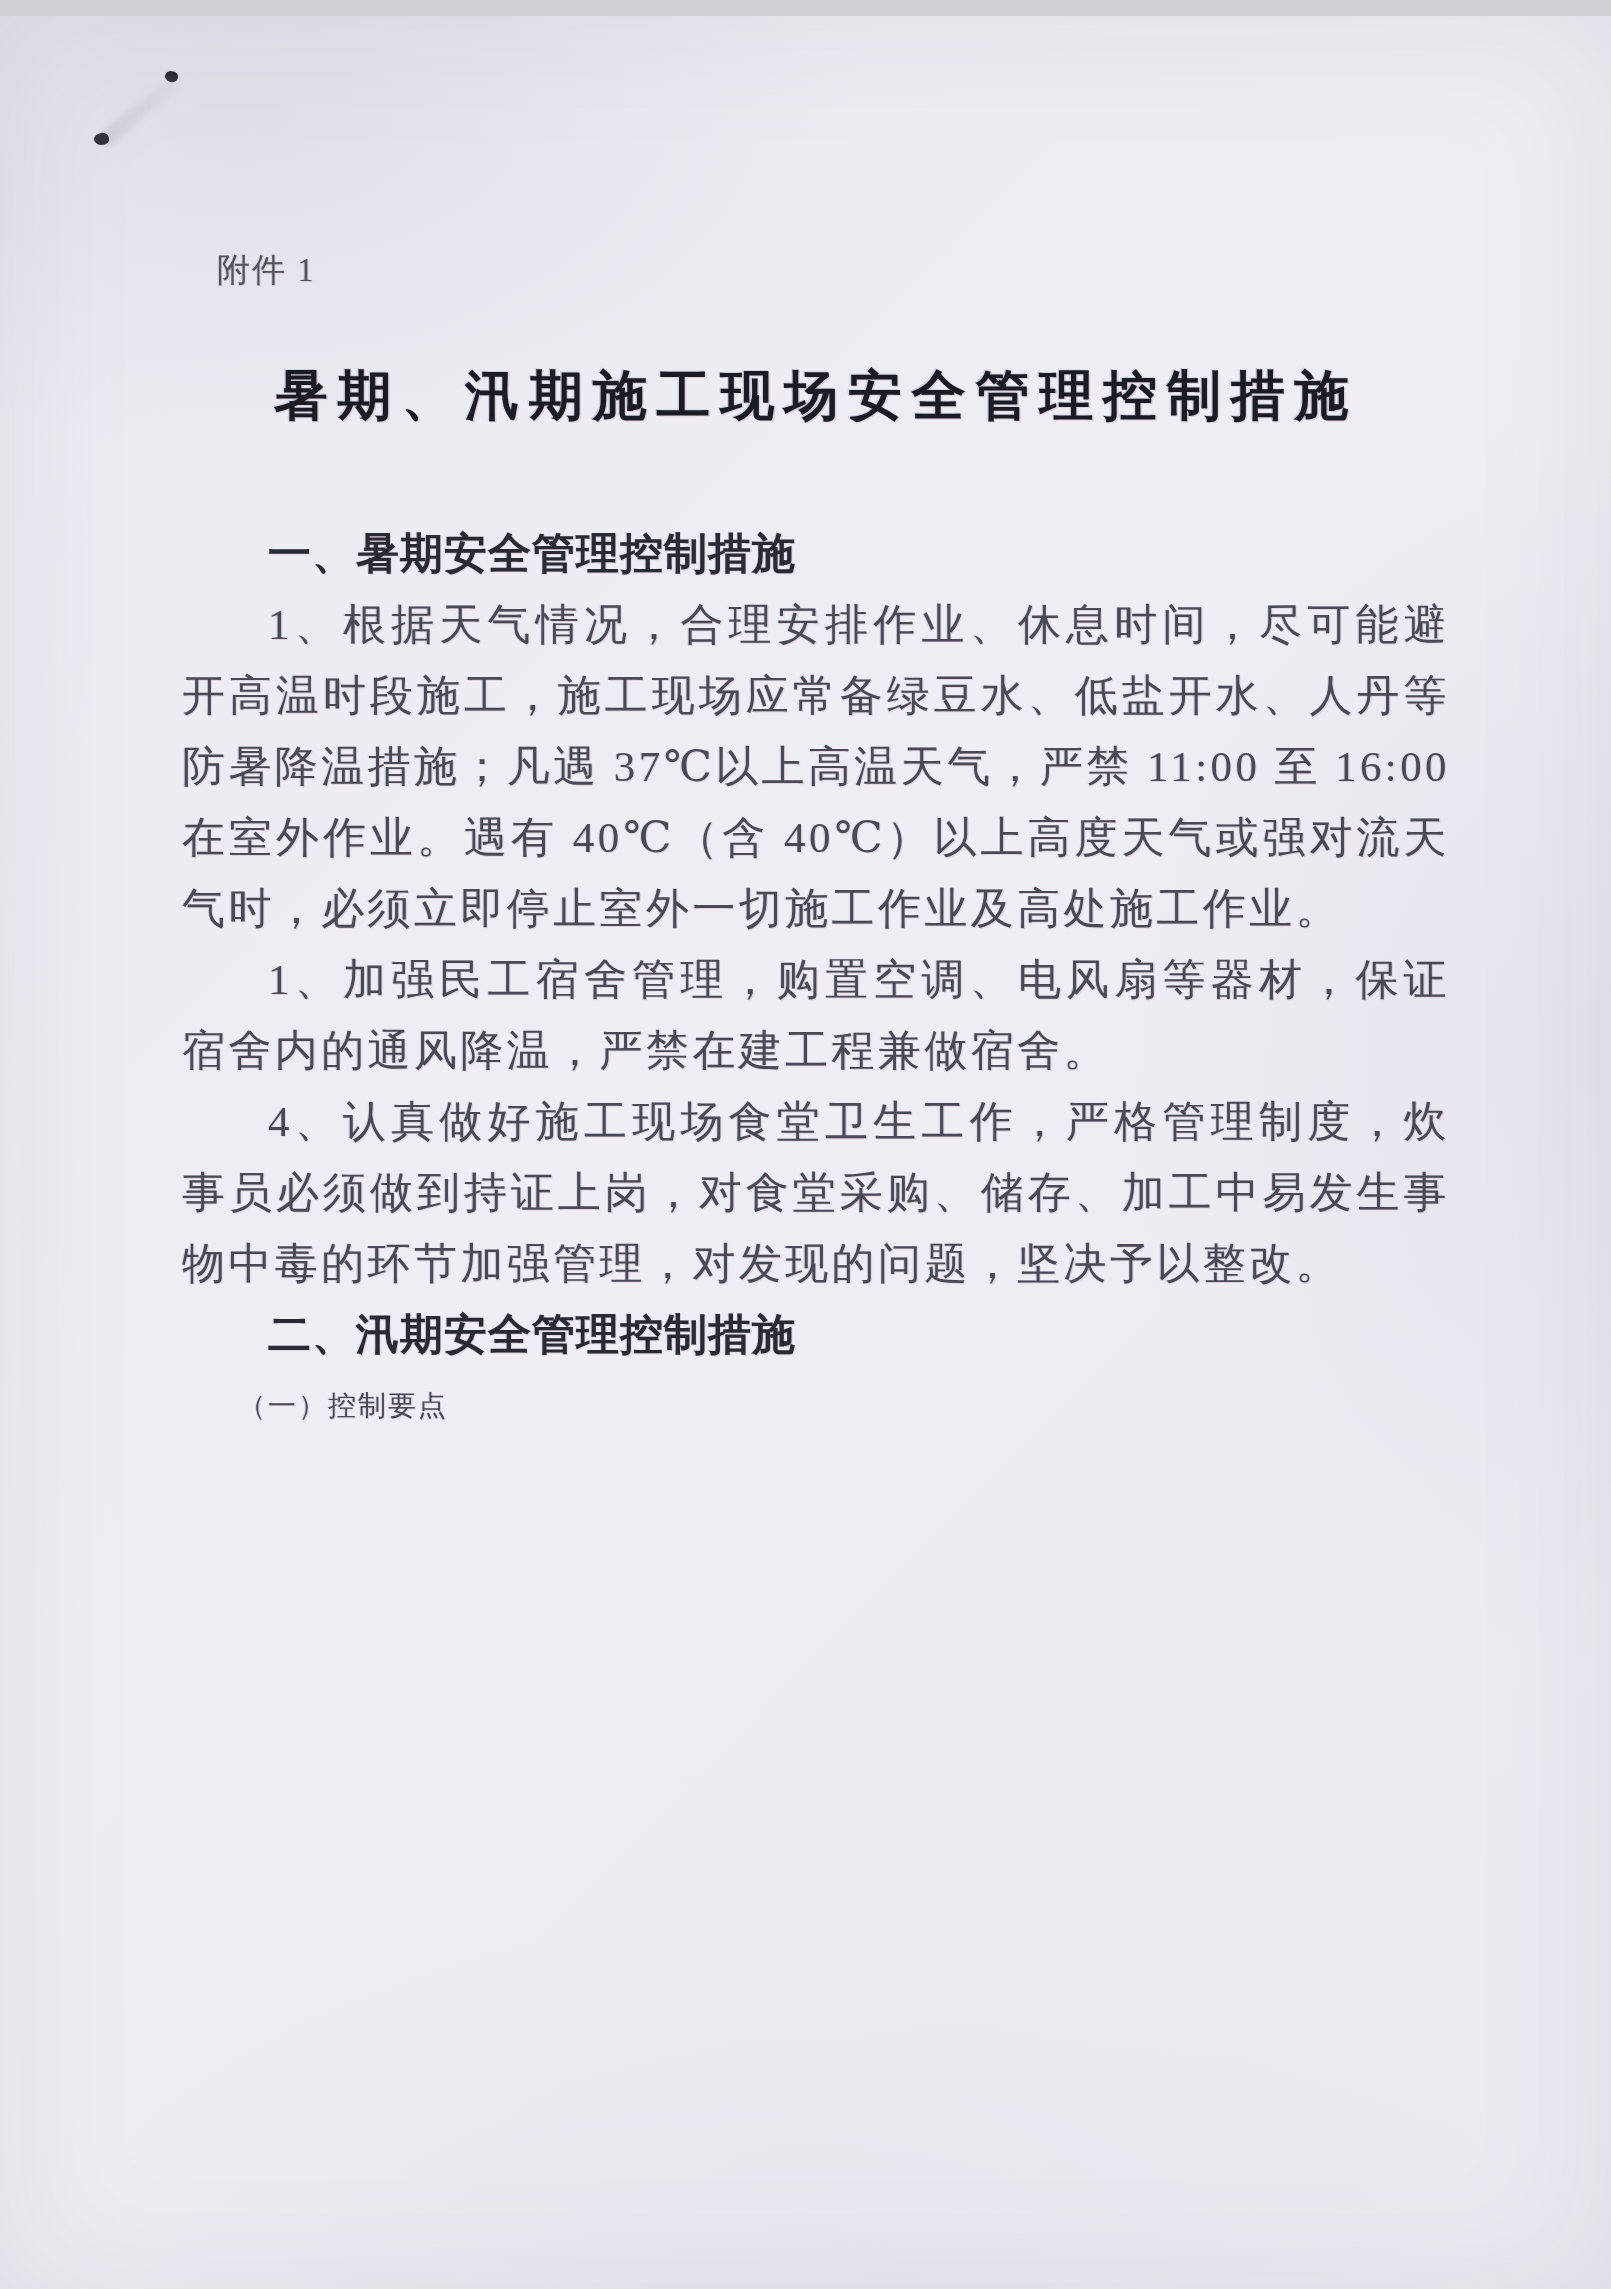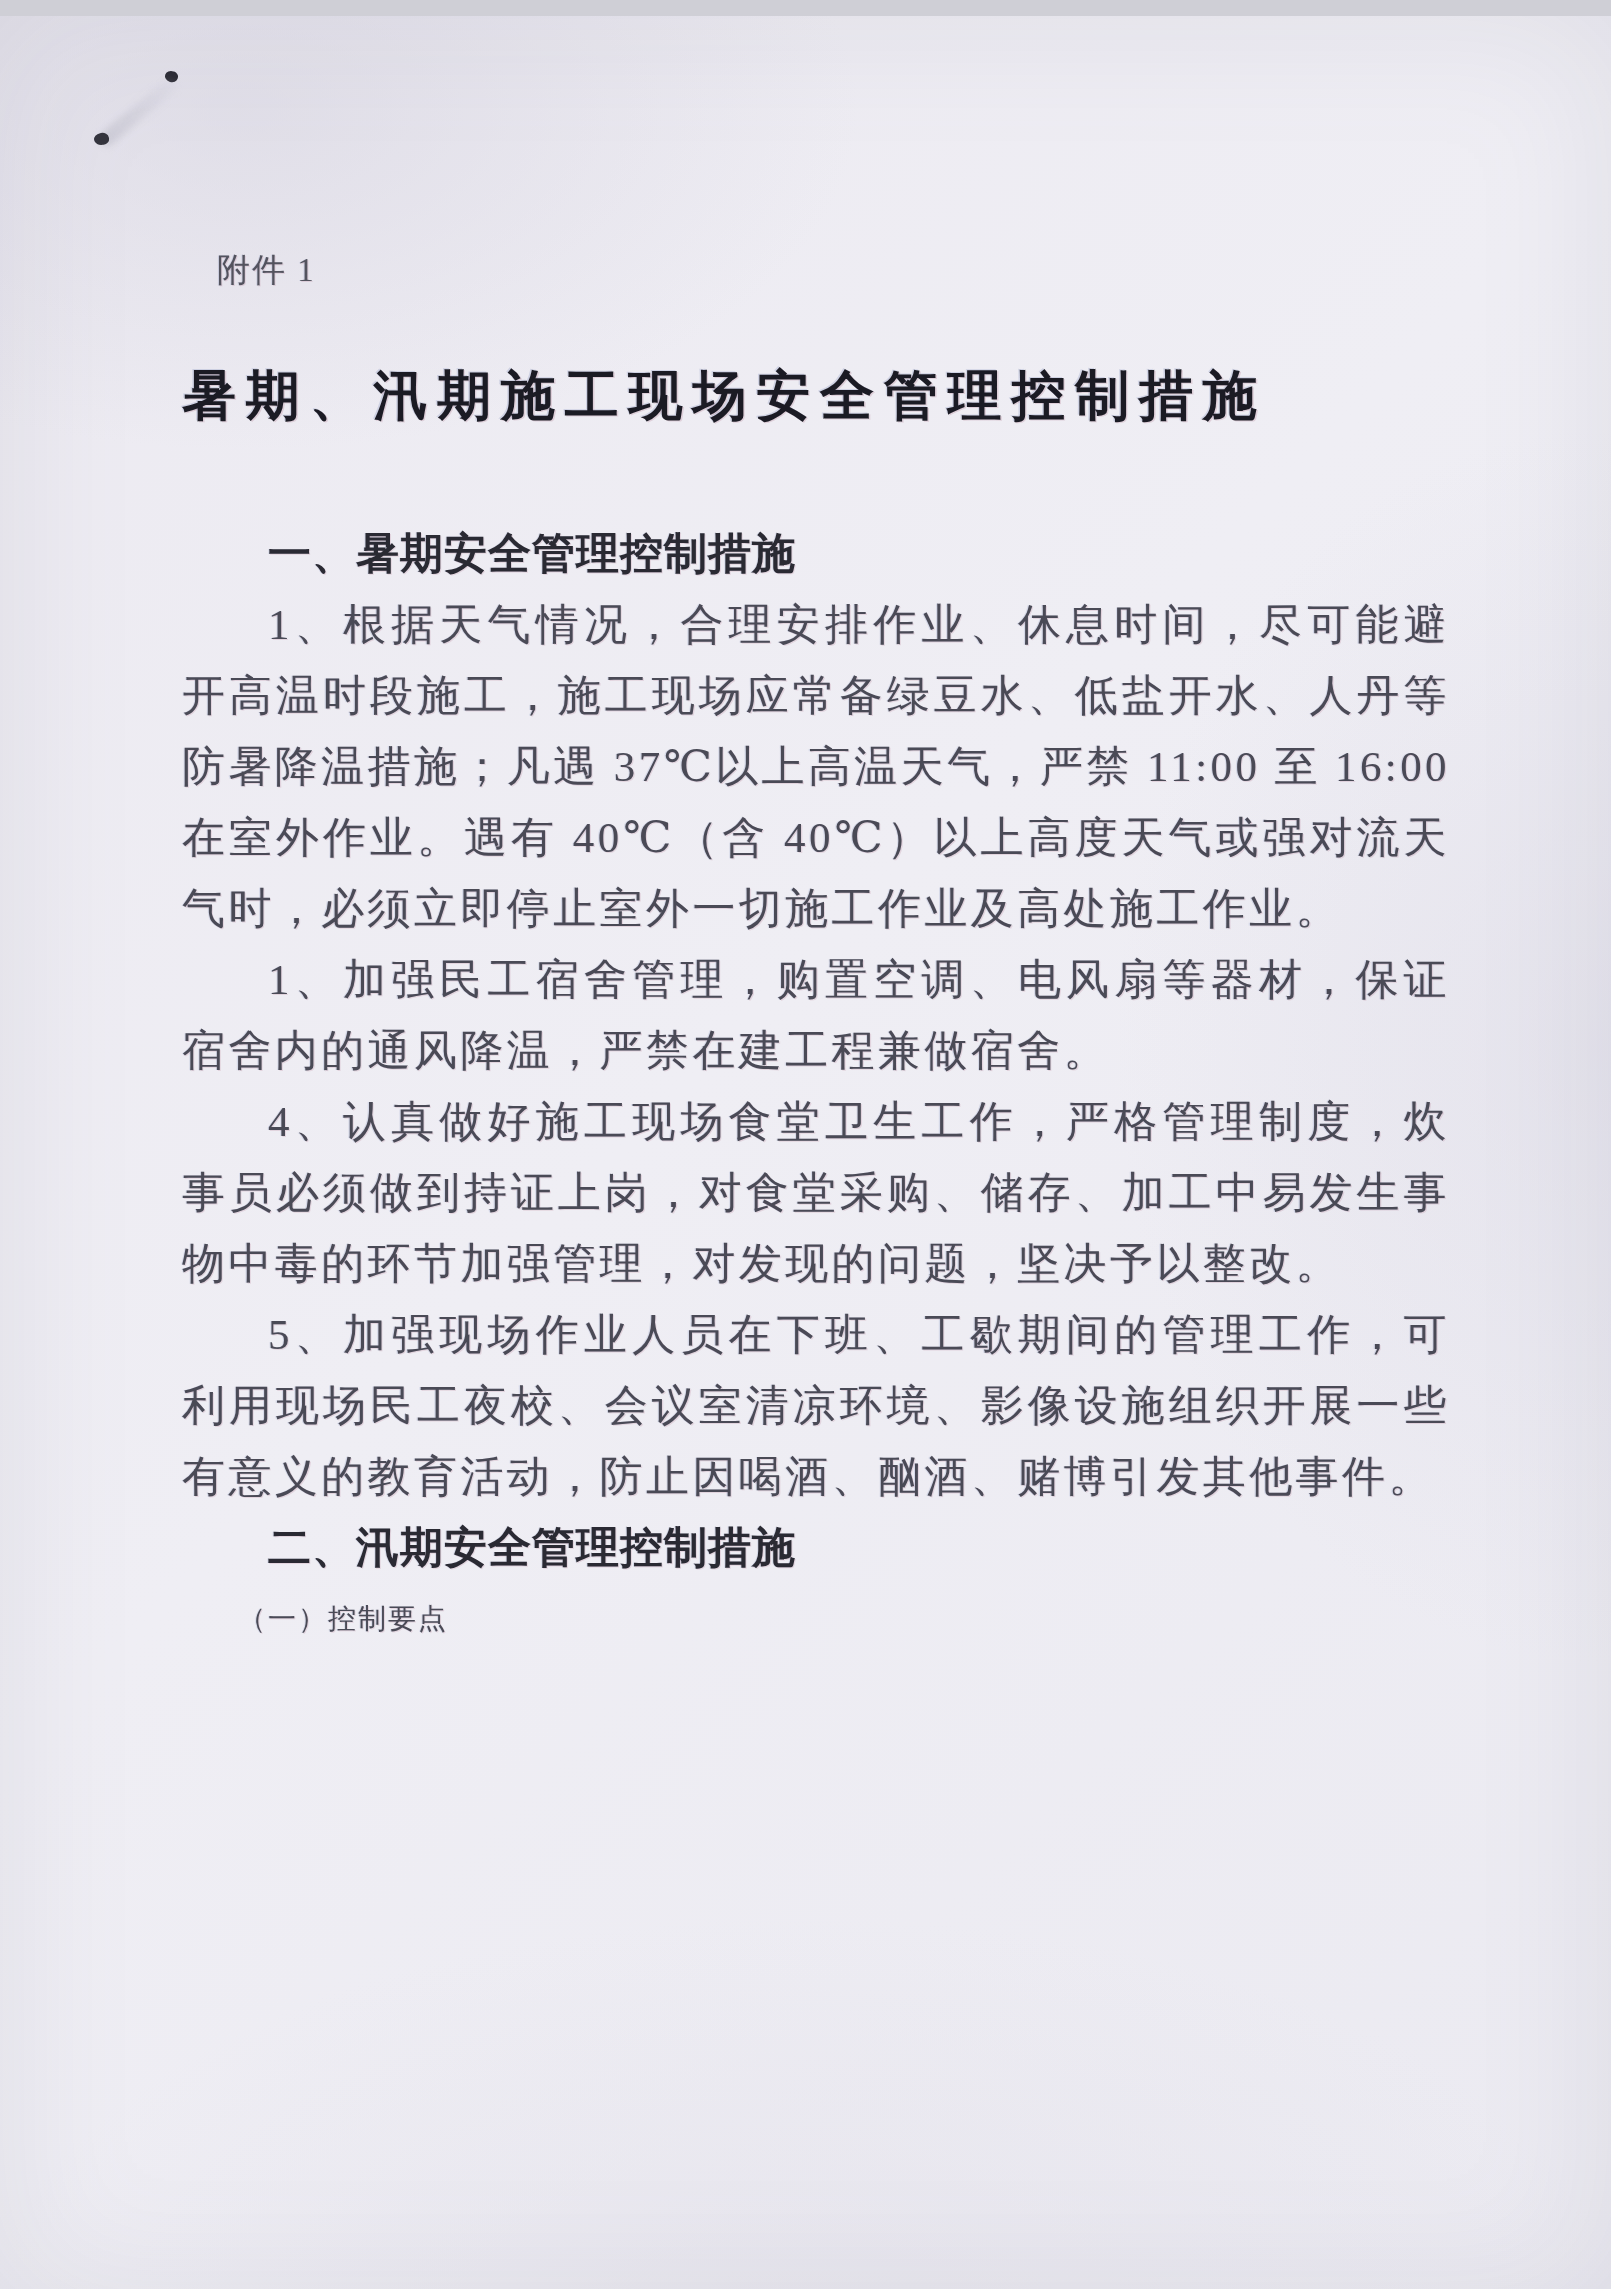--- a/index.html
+++ b/index.html
@@ -69,20 +69,21 @@
     font-size: 33px;
     line-height: 43px;
     letter-spacing: 2px;
     color: #53535e;
   }
   .title {
     margin: 73px 0 0 0;
     font-size: 54px;
     line-height: 63px;
     font-weight: bold;
+    text-align: center;
     letter-spacing: 9.8px;
     color: #1b1b24;
     text-shadow:
       1.4px 0.6px 0 rgba(150,70,100,0.18),
       -1.4px -0.6px 0 rgba(70,95,160,0.18);
   }
   .heading {
     margin: 0;
     font-size: 43px;
     line-height: 71px;
@@ -131,21 +132,20 @@
 
     <h2 class="heading first">一、暑期安全管理控制措施</h2>
 
     <p class="body-para">1、根据天气情况，合理安排作业、休息时间，尽可能避开高温时段施工，施工现场应常备绿豆水、低盐开水、人丹等防暑降温措施；凡遇 37℃以上高温天气，严禁 11:00 至 16:00 在室外作业。遇有 40℃（含 40℃）以上高度天气或强对流天气时，必须立即停止室外一切施工作业及高处施工作业。</p>
 
     <p class="body-para">1、加强民工宿舍管理，购置空调、电风扇等器材，保证宿舍内的通风降温，严禁在建工程兼做宿舍。</p>
 
 
     <p class="body-para">4、认真做好施工现场食堂卫生工作，严格管理制度，炊事员必须做到持证上岗，对食堂采购、储存、加工中易发生事物中毒的环节加强管理，对发现的问题，坚决予以整改。</p>
 
-    <p class="body-para">5、加强现场作业人员在下班、工歇期间的管理工作，可利用现场民工夜校、会议室清凉环境、影像设施组织开展一些有意义的教育活动，防止因喝酒、酗酒、赌博引发其他事件。</p>
 
     <h2 class="heading">二、汛期安全管理控制措施</h2>
 
     <div class="subheading">（一）控制要点</div>
 
 
   </div>
 </div>
 
 

